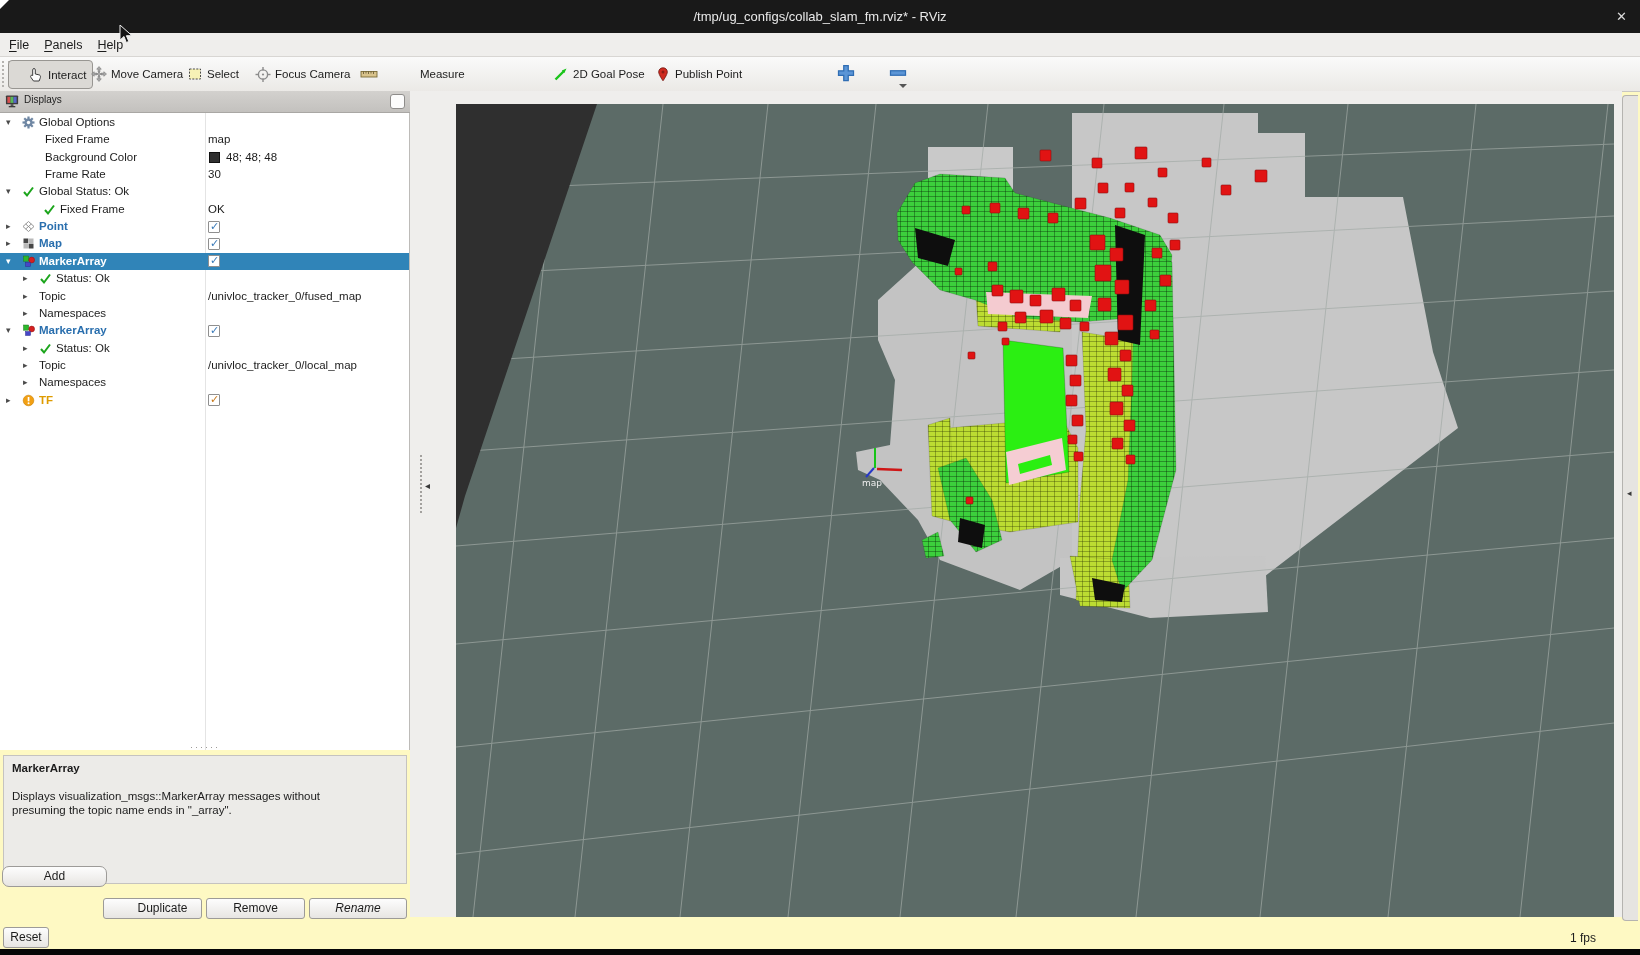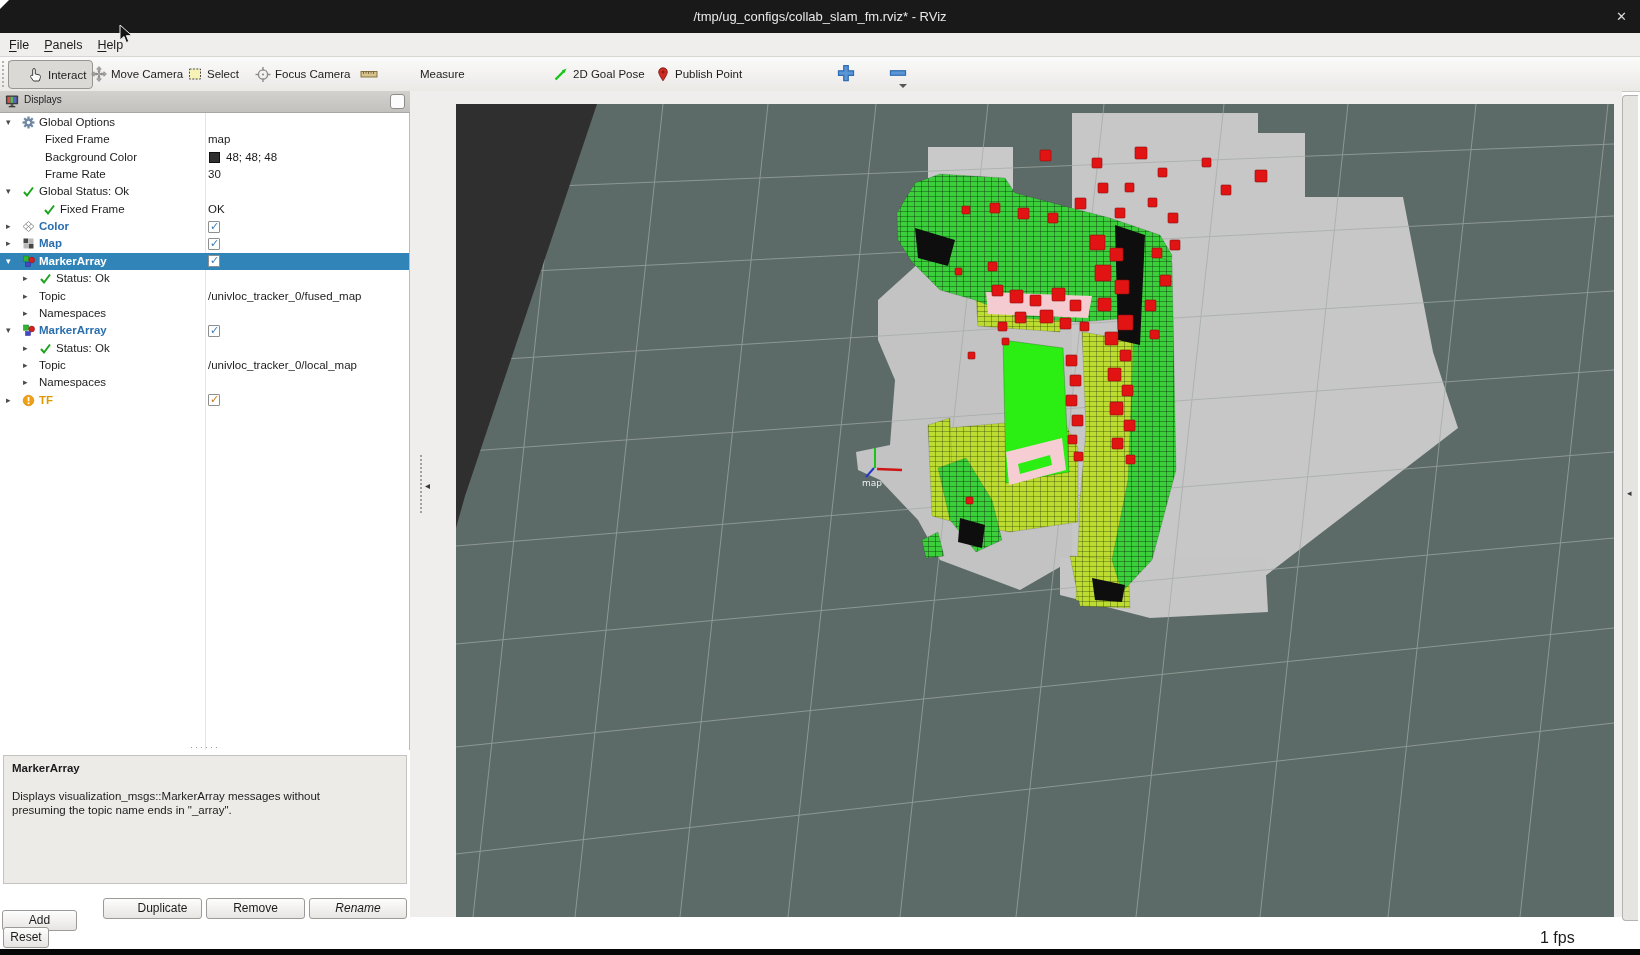--- a/index.html
+++ b/index.html
@@ -1,16 +1,16 @@
 <!DOCTYPE html>
 <html><head>
 <meta charset="utf-8">
 <style>
   html,body{margin:0;padding:0;background:#555;}
-  .app{position:relative;width:1640px;height:955px;background:#ffffff;overflow:hidden;
+  .app{position:relative;width:1640px;height:955px;background:#fef9c3;overflow:hidden;
        font-family:"Liberation Sans","DejaVu Sans",sans-serif;color:#1c1c1c;}
   .abs{position:absolute;}
   
   .titlebar{left:0;top:0;width:1640px;height:33px;background:#191919;}
   .titlebar .title{position:absolute;left:0;right:0;top:0;line-height:33px;text-align:center;
        color:#e9e9e9;font-size:13px;}
   .titlebar .close{position:absolute;right:13px;top:0;line-height:33px;color:#dcdcdc;font-size:13px;cursor:default;}
   .corner{left:0;top:0;width:0;height:0;border-left:9px solid #fff;border-bottom:9px solid transparent;}
   
   .menubar{left:0;top:33px;width:1640px;height:24px;background:#efeeec;border-bottom:1px solid #d8d6d3;
@@ -60,21 +60,21 @@
        background:linear-gradient(#fdfdfd,#e7e5e2);font-size:12px;text-align:center;line-height:19px;box-sizing:border-box;}
   
   .vpmargin{left:410px;top:91px;width:1212px;height:826px;background:#efeeec;}
   .render{left:456px;top:104px;width:1158px;height:813px;background:#5c6b67;}
   .vsplit-dots{left:420px;top:455px;height:58px;width:2px;border-left:2px dotted #a3a19e;}
   .vsplit-arrow{left:425px;top:480px;font-size:10px;color:#3a3a3a;}
   .rstrip{left:1622px;top:95px;width:16px;height:826px;background:#e6e4e1;border:1px solid #b5b3b0;
        border-right:none;border-radius:4px 0 0 4px;box-sizing:border-box;}
   .rstrip .arr{position:absolute;left:4px;top:392px;font-size:9px;color:#3a3a3a;}
   
-  .fps{left:1540px;top:929px;width:86px;height:18px;text-align:left;font-size:16px;line-height:18px;}
+  .fps{left:1540px;top:929px;width:86px;height:18px;text-align:center;font-size:12px;line-height:18px;}
   .bottomedge{left:0;top:949px;width:1640px;height:6px;background:#060606;}
   .cursor{left:119px;top:25px;width:18px;height:22px;z-index:50;}
   u{text-underline-offset:2px;}
 </style>
 </head>
 <body>
 
 <div class="app">
 
   <div class="abs titlebar">
@@ -232,21 +232,21 @@
       </div>
       <div class="trow" style="top: 105.1px;">
         <span class="exp" style="left: 6px;">▸</span>
         <span class="ticon" style="left: 22px;"><svg width="13" height="13" viewBox="0 0 13 13">
             <g fill="none" stroke="#8a8a8a" stroke-width="0.9">
               <polygon points="6.5,1.5 12,6.5 6.5,11.5 1,6.5"></polygon>
               <line x1="3.7" y1="4" x2="9.3" y2="9"></line>
               <line x1="9.3" y1="4" x2="3.7" y2="9"></line>
             </g>
           </svg></span>
-        <span class="tlabel display" style="left: 39px;">Color</span>
+        <span class="tlabel display" style="left: 39px;">Point</span>
         <span class="cb">
           <span class="ck blue">✓</span>
         </span>
       </div>
       <div class="trow" style="top: 122.45px;">
         <span class="exp" style="left: 6px;">▸</span>
         <span class="ticon" style="left: 22px;"><svg width="13" height="13" viewBox="0 0 13 13">
             <rect x="1.5" y="1.5" width="4.8" height="4.8" fill="#474747"></rect>
             <rect x="6.7" y="1.5" width="4.8" height="4.8" fill="#b9b9b9"></rect>
             <rect x="1.5" y="6.7" width="4.8" height="4.8" fill="#b9b9b9"></rect>
@@ -325,21 +325,21 @@
           <span class="ck orange">✓</span>
         </span>
       </div>
     </div>
   <div class="abs hdots">······</div>
   <div class="abs descbox">
     <div class="dtitle">MarkerArray</div>
     <div class="dbody">Displays visualization_msgs::MarkerArray messages without presuming the topic name ends in "_array".</div>
   </div>
   <div id="panelbtns">
-      <div class="abs pbtn" style="left: 2px; top: 910px; width: 75px;">Add</div>
+      <div class="abs pbtn" style="left: 2px; top: 866px; width: 105px; border-radius: 7px;">Add</div>
       <div class="abs pbtn" style="left: 103px; top: 898px; width: 99px; padding-left: 20px;">Duplicate</div>
       <div class="abs pbtn" style="left: 206px; top: 898px; width: 99px;">Remove</div>
       <div class="abs pbtn" style="left: 309px; top: 898px; width: 98px; font-style: italic;">Rename</div>
       <div class="abs pbtn" style="left: 3px; top: 927px; width: 46px;">Reset</div>
     </div>
 
   <div class="abs vpmargin"></div>
   <div class="abs vsplit-dots"></div>
   <div class="abs vsplit-arrow">◂</div>
 

